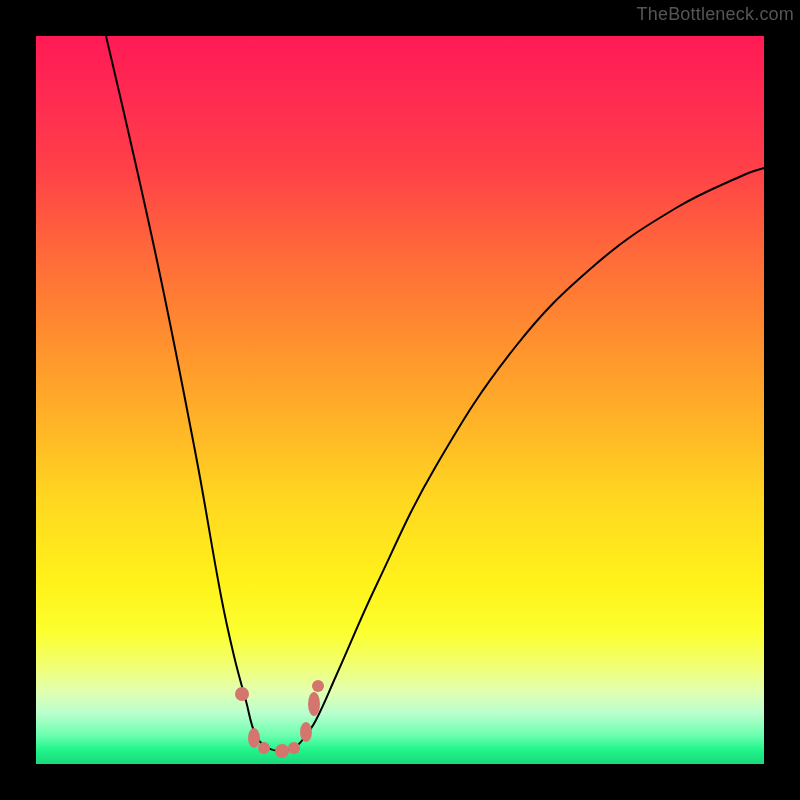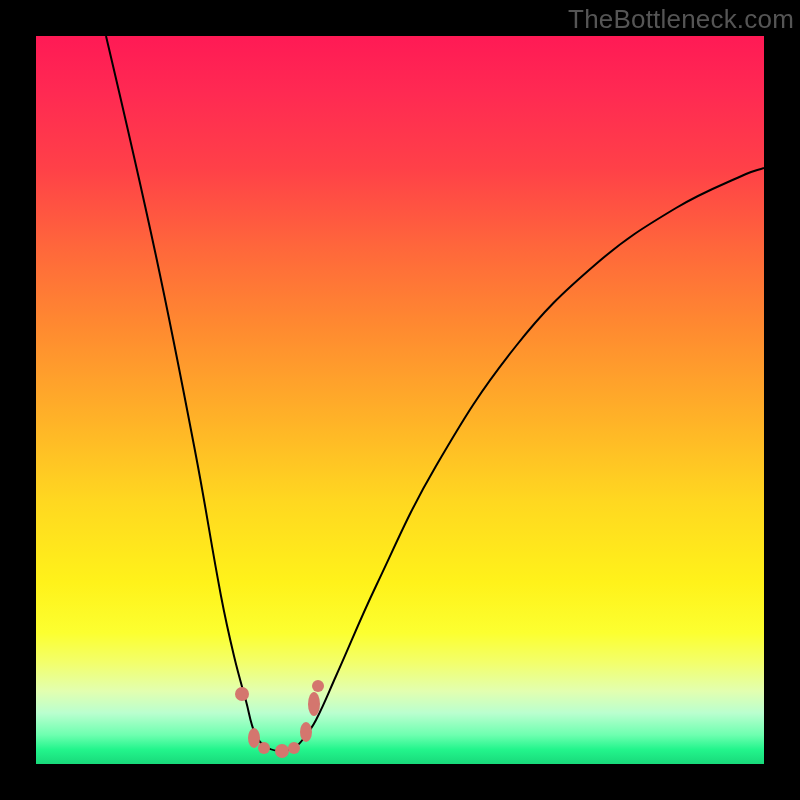--- a/index.html
+++ b/index.html
@@ -33,21 +33,21 @@
       #6effb0 96%,
       #23f58c 98%,
       #18d97a 100%
     );
   }
   .watermark {
     position: absolute;
     right: 6px;
     top: 4px;
     color: #555;
-    font-size: 26px;
+    font-size: 18px;
     font-weight: 500;
     letter-spacing: 0.2px;
   }
   svg.curve {
     position: absolute;
     left: 0;
     top: 0;
     width: 728px;
     height: 728px;
     overflow: visible;

